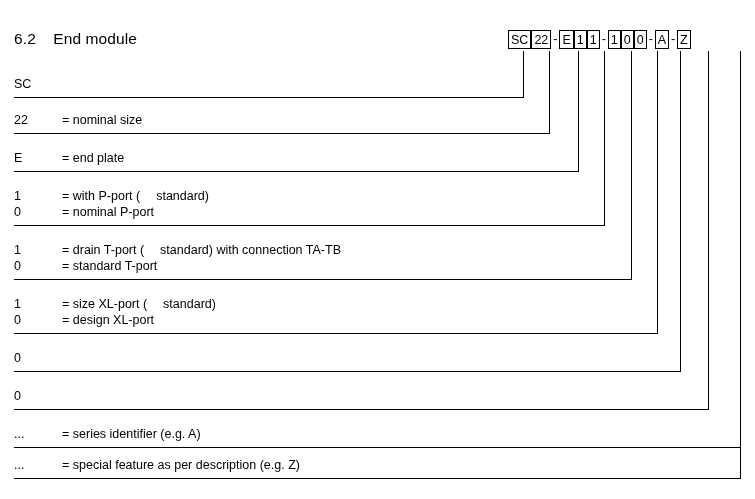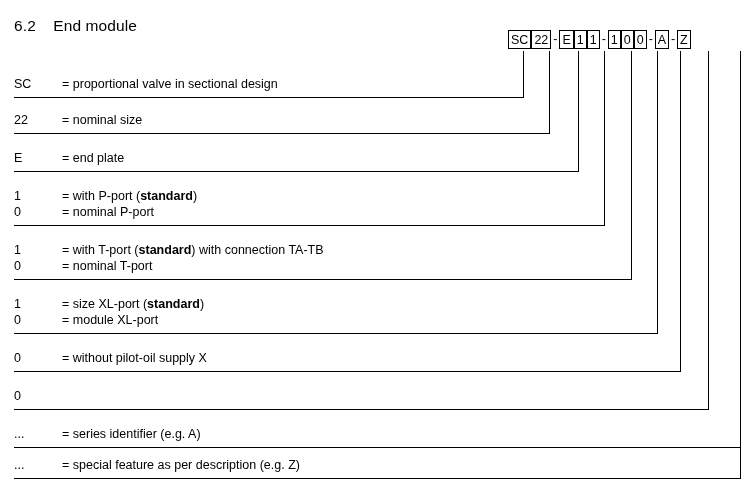--- a/index.html
+++ b/index.html
@@ -18,21 +18,21 @@
     width: 755px;
     height: 499px;
     overflow: hidden;
     background: #ffffff;
   }
 
   
   #heading {
     position: absolute;
     left: 14px;
-    top: 7px;
+    top: 20px;
     font-size: 15.5px;
     font-weight: normal;
     letter-spacing: 0.1px;
     white-space: nowrap;
   }
   #heading .num { display: inline-block; }
   #heading .ttl { display: inline-block; margin-left: 13px; }
 
   
   #code-string {
@@ -85,21 +85,21 @@
   .legend-line {
     display: flex;
     white-space: nowrap;
   }
   .legend-code {
     width: 48px;
     flex: 0 0 48px;
     white-space: nowrap;
   }
   .legend-desc { white-space: nowrap; }
-  .legend-desc b { font-weight: bold; }
+  .legend-desc b { font-weight: normal; margin-left: 16px; }
 </style>
 </head>
 <body>
 
 <div id="page">
 
   <h1 id="heading">
     <span class="num">6.2</span>
     <span class="ttl">End module</span>
   </h1>
@@ -150,21 +150,20 @@
       <line x1="14" y1="447.5" x2="740.5" y2="447.5" stroke="#000000" stroke-width="1" shape-rendering="crispEdges"></line>
       <line x1="740.5" y1="62" x2="740.5" y2="447.5" stroke="#000000" stroke-width="1" shape-rendering="crispEdges"></line>
       <line x1="14" y1="478.5" x2="740.5" y2="478.5" stroke="#000000" stroke-width="1" shape-rendering="crispEdges"></line>
       <line x1="740.5" y1="447.5" x2="740.5" y2="478.5" stroke="#000000" stroke-width="1" shape-rendering="crispEdges"></line>
     </svg>
 
   <div id="legend">
       <div class="legend-row" style="top: 76px;">
         <div class="legend-line">
           <span class="legend-code">SC</span>
-          <span class="legend-desc"><span>= proportional valve in sectional design</span></span>
         </div>
       </div>
       <div class="legend-row" style="top: 112px;">
         <div class="legend-line">
           <span class="legend-code">22</span>
           <span class="legend-desc"><span>= nominal size</span></span>
         </div>
       </div>
       <div class="legend-row" style="top: 150px;">
         <div class="legend-line">
@@ -178,41 +177,40 @@
           <span class="legend-desc"><span>= with P-port (</span><b>standard</b><span>)</span></span>
         </div>
         <div class="legend-line">
           <span class="legend-code">0</span>
           <span class="legend-desc"><span>= nominal P-port</span></span>
         </div>
       </div>
       <div class="legend-row" style="top: 242px;">
         <div class="legend-line">
           <span class="legend-code">1</span>
-          <span class="legend-desc"><span>= with T-port (</span><b>standard</b><span>) with connection TA-TB</span></span>
-        </div>
-        <div class="legend-line">
-          <span class="legend-code">0</span>
-          <span class="legend-desc"><span>= nominal T-port</span></span>
+          <span class="legend-desc"><span>= drain T-port (</span><b>standard</b><span>) with connection TA-TB</span></span>
+        </div>
+        <div class="legend-line">
+          <span class="legend-code">0</span>
+          <span class="legend-desc"><span>= standard T-port</span></span>
         </div>
       </div>
       <div class="legend-row" style="top: 296px;">
         <div class="legend-line">
           <span class="legend-code">1</span>
           <span class="legend-desc"><span>= size XL-port (</span><b>standard</b><span>)</span></span>
         </div>
         <div class="legend-line">
           <span class="legend-code">0</span>
-          <span class="legend-desc"><span>= module XL-port</span></span>
+          <span class="legend-desc"><span>= design XL-port</span></span>
         </div>
       </div>
       <div class="legend-row" style="top: 350px;">
         <div class="legend-line">
           <span class="legend-code">0</span>
-          <span class="legend-desc"><span>= without pilot-oil supply X</span></span>
         </div>
       </div>
       <div class="legend-row" style="top: 388px;">
         <div class="legend-line">
           <span class="legend-code">0</span>
         </div>
       </div>
       <div class="legend-row" style="top: 426px;">
         <div class="legend-line">
           <span class="legend-code">...</span>

